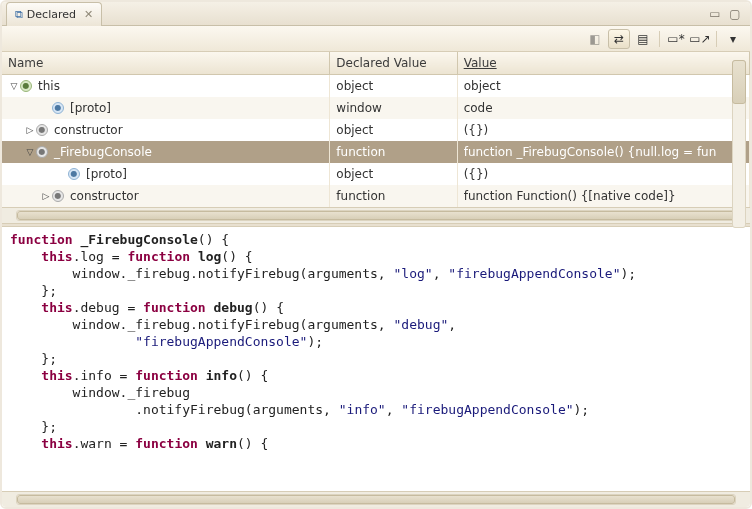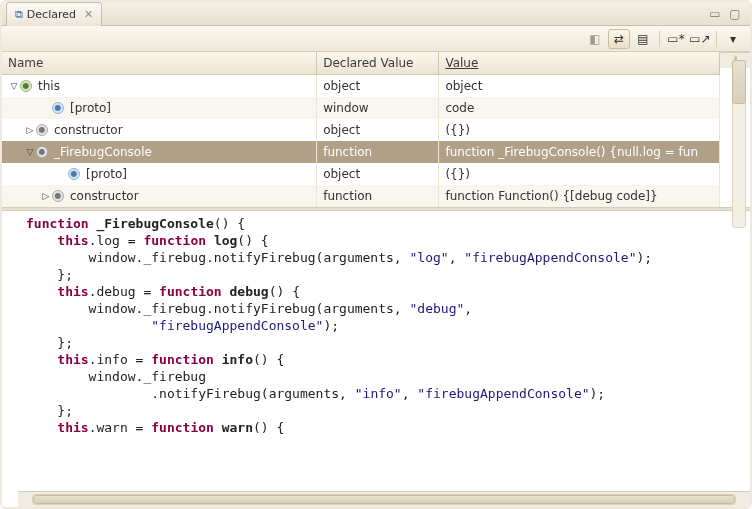--- a/index.html
+++ b/index.html
@@ -12,21 +12,21 @@
 .tab-icon { font-size: 11px; color: #3b6ea5; }
 .tabbar-right { margin-left: auto; display: flex; align-items: center; gap: 2px; padding-right: 6px; }
 .win-btn { width: 18px; height: 14px; display: inline-flex; align-items: center; justify-content: center; color: #7a7367; }
 
 .toolbar { height: 26px; background: linear-gradient(#fcf8f0,#efe8d8); border-bottom: 1px solid #d7cdb6; display: flex; align-items: center; justify-content: flex-end; padding: 0 6px; gap: 2px; }
 .tb-btn { width: 22px; height: 20px; border: 1px solid transparent; border-radius: 3px; display: inline-flex; align-items: center; justify-content: center; font-size: 12px; cursor: pointer; }
 .tb-btn.sel { border-color: #c8bfa8; background: linear-gradient(#fdf7e8,#e9dfc8); }
 .tb-btn.disabled { opacity: .45; cursor: default; }
 .tb-sep { width: 1px; height: 16px; background: #d7cdb6; margin: 0 3px; }
 
-.top-pane { display: flex; flex-direction: row; }
+.top-pane { display: flex; flex-direction: column; }
 .table-wrap { overflow: hidden; }
 .vars-table { width: 100%; border-collapse: collapse; table-layout: fixed; }
 .vars-table th { text-align: left; font-weight: normal; font-size: 12px; padding: 4px 6px; background: linear-gradient(#fbf7ee,#ece4d2); border-right: 1px solid #d1c7ae; border-bottom: 1px solid #d1c7ae; color: #3b3b3b; }
 .vars-table td { padding: 2px 6px; font-size: 12px; border-right: 1px solid transparent; white-space: nowrap; overflow: hidden; height: 22px; vertical-align: middle; }
 .col-divider td { border-right-color: #eee6d5; }
 .vars-table thead th:nth-child(1){ width:314px; }
 .vars-table thead th:nth-child(2){ width:122px; }
 .vars-table thead th:nth-child(3){ width:280px;text-decoration:underline; }
 .vars-table tbody tr:nth-child(even) td { background:#f9f6ef; }
 .vars-table tbody tr.sel td { background:#b0a088 !important; color:#fff; }
@@ -42,21 +42,21 @@
 .scroll-x { height:16px; background:#f0ece1; border-top:1px solid #d7cdb6; display:flex; }
 .scroll-x .track { flex:1; background:#f3efe5; border:1px solid #dcd4c0; margin:2px 14px; border-radius:3px; position:relative; }
 .scroll-x .thumb { position:absolute; left:0; top:0; bottom:0; border-radius:3px; background:linear-gradient(#e8e1cf,#d8cfb8); border:1px solid #c6bb9f; }
 
 .vscroll { position:absolute; right:4px; top:58px; width:14px; height:168px; }
 .vtrack { width:14px; height:100%; background:#f3efe5; border:1px solid #dcd4c0; border-radius:3px; }
 .vthumb { position:absolute; right:0; top:0; width:14px; height:44px; border-radius:3px; background:linear-gradient(#e8e1cf,#d8cfb8); border:1px solid #c6bb9f; }
 
 .splitter { height:4px; background:#e8e0d0; border-top:1px solid #d7cdb6; border-bottom:1px solid #d7cdb6; cursor:row-resize; }
 
-.code-pane { flex:1; overflow:hidden; background:#fff; padding:4px 8px 0 24px; font-family:"DejaVu Sans Mono","Liberation Mono",monospace; font-size:13px; line-height:17px; white-space:pre; color:#222; display:flex; flex-direction:column; }
+.code-pane { flex:1; overflow:hidden; background:#fff; padding:4px 8px 0 8px; font-family:"DejaVu Sans Mono","Liberation Mono",monospace; font-size:13px; line-height:17px; white-space:pre; color:#222; display:flex; flex-direction:column; }
 .code-body { flex:1; overflow:hidden; }
 .kw { color:#8b0041; font-weight:bold; }
 .fn { font-weight:bold; color:#222; }
 .str { color:#1a1a7a; }
 
 .outer-border { position:relative; }
 </style>
 </head>
 <body>
 <div class="outer-border">
@@ -161,21 +161,21 @@
               <td>
                 <span class="name-cell">
                   <span class="ind"></span>
                   <span class="ind"></span>
                   <span class="twist">▷</span>
                   <span class="vicon vfield">●</span>
                   <span class="vname">constructor</span>
                 </span>
               </td>
               <td>function</td>
-              <td>function Function() {[debug code]}</td>
+              <td>function Function() {[native code]}</td>
             </tr>
           </tbody>
     </table>
   </div>
   <div class="scroll-x">
     <div class="track">
           <div class="thumb" style="width:100%"></div>
         </div>
   </div>
 </div>

